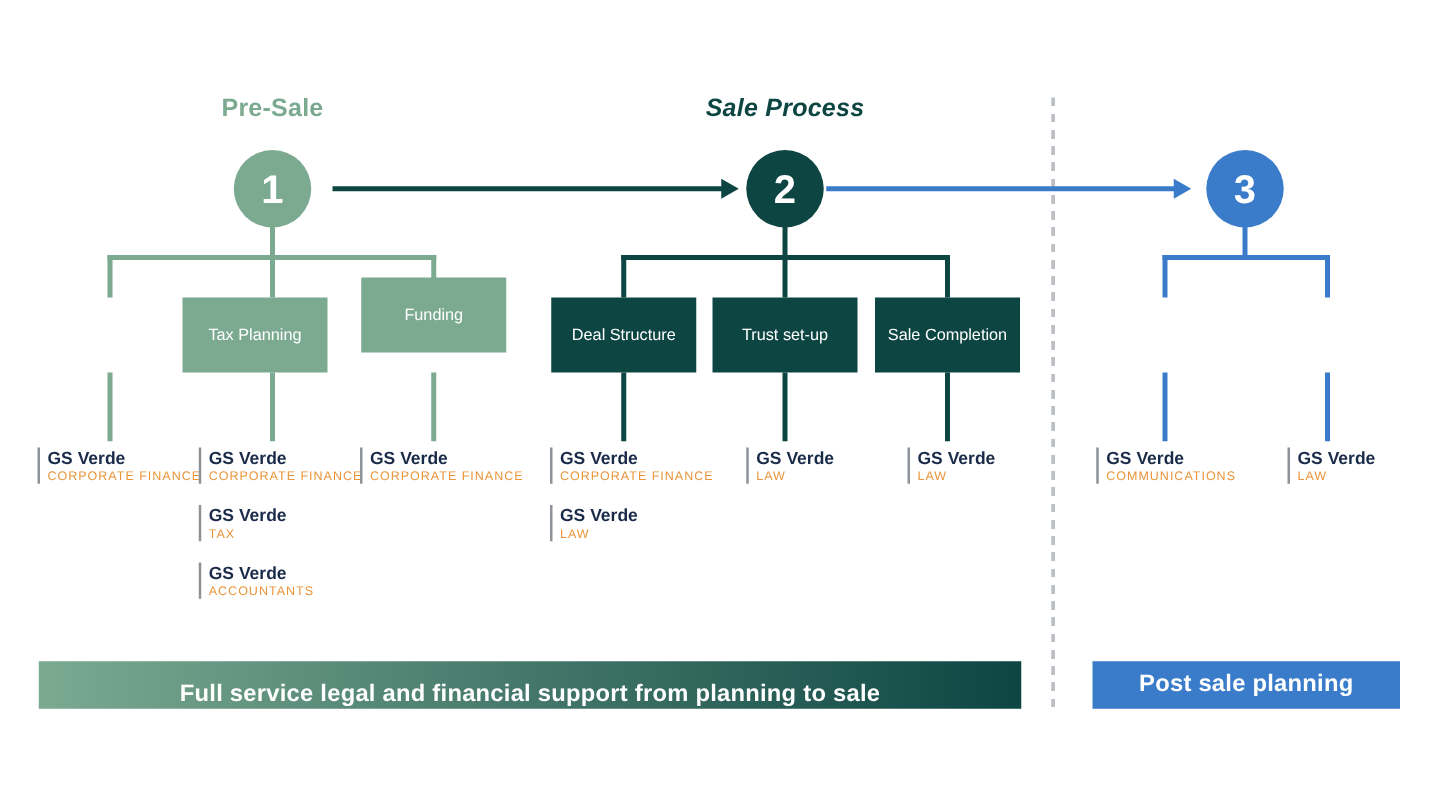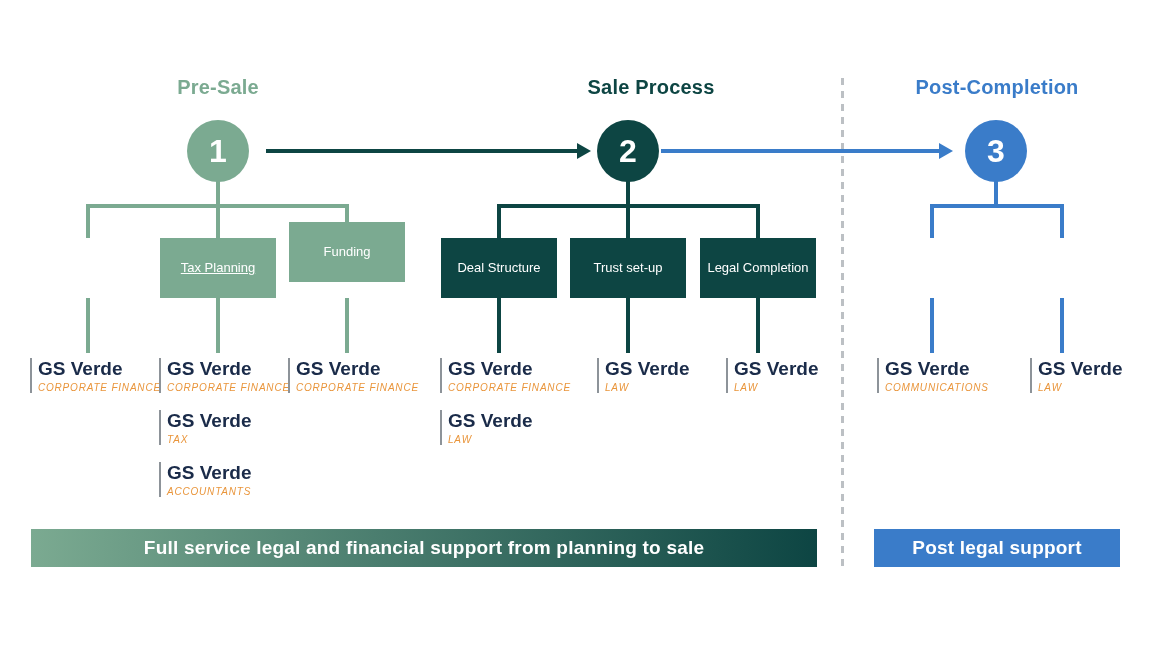--- a/index.html
+++ b/index.html
@@ -36,36 +36,35 @@
     color:#fff;font-size:13px;font-weight:500;line-height:1.25;
     padding:0 5px;white-space:pre-line;}
 
   .dashed-sep{position:absolute;width:3px;
     background-image:repeating-linear-gradient(to bottom,#bcc0c4 0 7px,transparent 7px 13px);}
 
   .svc-col{position:absolute;display:flex;flex-direction:column;gap:17px;align-items:flex-start;}
   .svc{display:flex;align-items:stretch;}
   .svc-bar{width:2px;background:#8d9399;margin-right:6px;}
   .svc-text{display:flex;flex-direction:column;}
-  .svc-brand{font-size:19px;font-weight:bold;color:var(--navy);line-height:1.15;}
-  .svc-div{font-size:10px;color:var(--orange);letter-spacing:.8px;margin-top:2px;line-height:1.1;font-style:italic;}
+  .svc-brand{font-size:14px;font-weight:bold;color:var(--navy);line-height:1.15;}
+  .svc-div{font-size:10px;color:var(--orange);letter-spacing:.8px;margin-top:2px;line-height:1.1;}
 
   .footer-bar{position:absolute;height:38px;display:flex;align-items:center;justify-content:center;
     color:#fff;font-size:19px;font-weight:600;letter-spacing:.2px;}
-  .footer-left{background:linear-gradient(90deg,var(--sage) 0%,var(--teal) 100%);}
+  .footer-left{background:linear-gradient(90deg,var(--sage) 0%,var(--teal) 100%);align-items:flex-end;}
   .footer-right{background:var(--blue);}
 </style>
 </head>
 <body>
 
 <div class="canvas">
 
   <div class="phase-title t-sage" style="left:108px;">Pre-Sale</div>
-  <div class="phase-title t-teal" style="left:541px;">Sale Process</div>
-  <div class="phase-title t-blue" style="left:887px;">Post-Completion</div>
+  <div class="phase-title t-teal" style="left:518px;font-style:italic;">Sale Process</div>
 
   <div class="dashed-sep" style="left:841px;top:78px;height:492px;"></div>
 
   <div class="hline" style="left:266px;top:149px;width:312px;background:var(--teal);"></div>
   <div class="arrow-head ah-teal" style="left:577px;top:143px;"></div>
   <div class="hline" style="left:661px;top:149px;width:279px;background:var(--blue);"></div>
   <div class="arrow-head ah-blue" style="left:939px;top:143px;"></div>
 
   <div class="circle bg-sage" style="left:187px;top:120px;">
     <span>1</span>
@@ -85,25 +84,25 @@
   <div class="vline" style="left:626px;top:180px;height:58px;background:var(--teal);"></div>
   <div class="hline" style="left:497px;top:204px;width:263px;background:var(--teal);"></div>
   <div class="vline" style="left:497px;top:204px;height:34px;background:var(--teal);"></div>
   <div class="vline" style="left:756px;top:204px;height:34px;background:var(--teal);"></div>
 
   <div class="vline" style="left:994px;top:180px;height:28px;background:var(--blue);"></div>
   <div class="hline" style="left:930px;top:204px;width:134px;background:var(--blue);"></div>
   <div class="vline" style="left:930px;top:204px;height:34px;background:var(--blue);"></div>
   <div class="vline" style="left:1060px;top:204px;height:34px;background:var(--blue);"></div>
 
-  <div class="box bg-sage" style="left:160px;top:238px;text-decoration:underline;">Tax Planning</div>
+  <div class="box bg-sage" style="left:146px;top:238px;">Tax Planning</div>
   <div class="box bg-sage" style="left:289px;top:222px;">Funding</div>
   <div class="box bg-teal" style="left:441px;top:238px;">Deal Structure</div>
   <div class="box bg-teal" style="left:570px;top:238px;">Trust set-up</div>
-  <div class="box bg-teal" style="left:700px;top:238px;">Legal Completion</div>
+  <div class="box bg-teal" style="left:700px;top:238px;">Sale Completion</div>
 
   <div class="vline" style="left:86px;top:298px;height:55px;background:var(--sage);"></div>
   <div class="vline" style="left:216px;top:298px;height:55px;background:var(--sage);"></div>
   <div class="vline" style="left:345px;top:298px;height:55px;background:var(--sage);"></div>
   <div class="vline" style="left:497px;top:298px;height:55px;background:var(--teal);"></div>
   <div class="vline" style="left:626px;top:298px;height:55px;background:var(--teal);"></div>
   <div class="vline" style="left:756px;top:298px;height:55px;background:var(--teal);"></div>
   <div class="vline" style="left:930px;top:298px;height:55px;background:var(--blue);"></div>
   <div class="vline" style="left:1060px;top:298px;height:55px;background:var(--blue);"></div>
 
@@ -205,16 +204,16 @@
         <span class="svc-brand">GS Verde</span>
         <span class="svc-div">LAW</span>
       </div>
     </div>
   </div>
 
   <div class="footer-bar footer-left" style="left:31px;top:529px;width:786px;">
     <span>Full service legal and financial support from planning to sale</span>
   </div>
   <div class="footer-bar footer-right" style="left:874px;top:529px;width:246px;">
-    <span>Post legal support</span>
+    <span>Post sale planning</span>
   </div>
 
 </div>
 
 </body></html>

